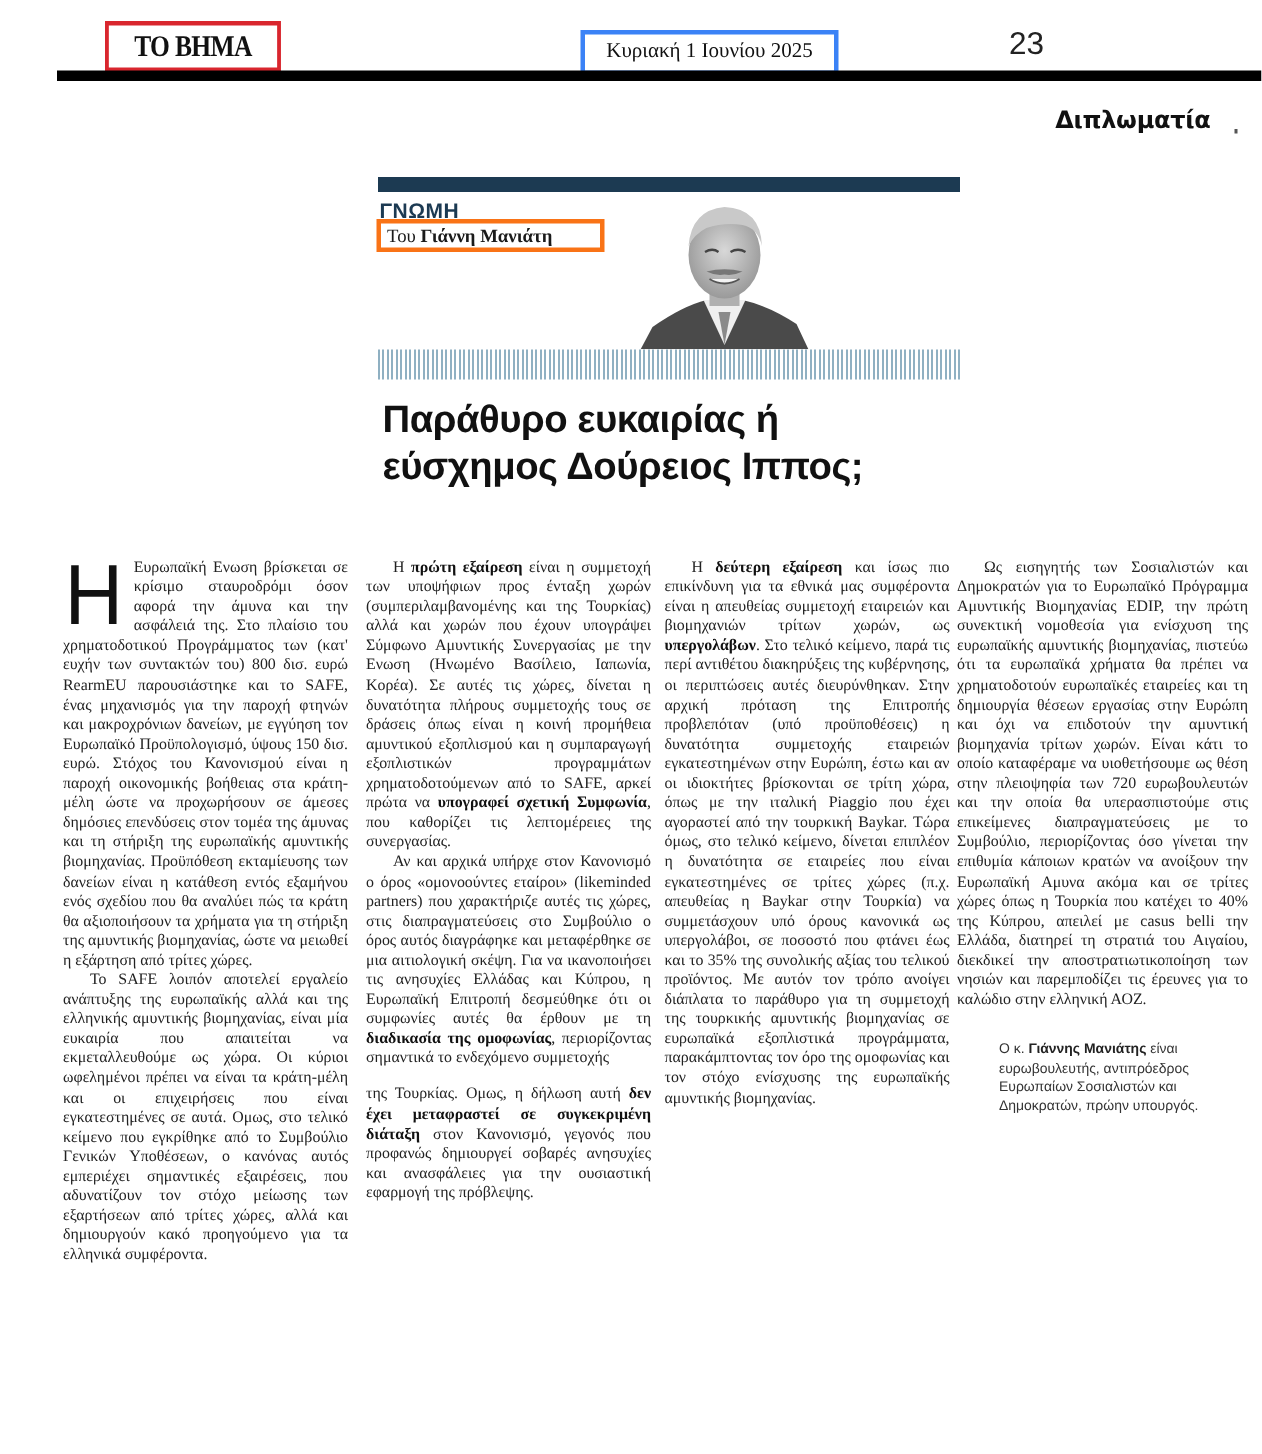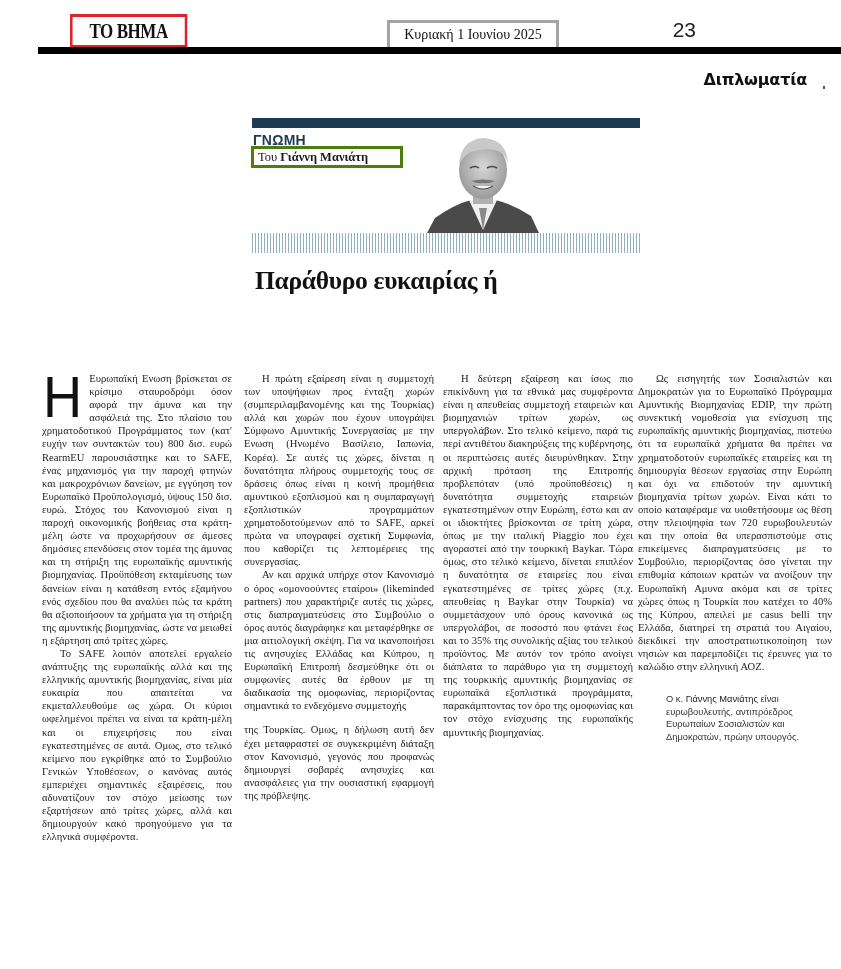--- a/index.html
+++ b/index.html
@@ -6,56 +6,56 @@
   html, body { width: 841px; height: 969px; background: #ffffff; overflow: hidden; }
   body { position: relative; font-family: "Liberation Serif", serif; color: #1a1a1a; }
 
   
   .masthead { position: absolute; left: 0; top: 0; width: 726px; height: 52px; }
   .paper-name { position: absolute; left: 70px; top: 14px; width: 138px; height: 34px;
     border: 3px solid #d9262e; display: flex; align-items: center; justify-content: center;
     font-family: "Liberation Serif", serif; font-weight: bold; font-size: 20px; letter-spacing: -0.5px; color: #111; transform: scaleX(0.85); transform-origin: left center; }
   .paper-name span { display: inline-block; }
   .issue-date { position: absolute; left: 387px; top: 20px; width: 172px; height: 30px;
-    border: 3px solid #a3a3a3; display: flex; align-items: center; justify-content: center;
+    border: 3px solid #3b82f6; display: flex; align-items: center; justify-content: center;
     font-family: "Liberation Serif", serif; font-size: 14px; color: #111; }
   .page-number { position: absolute; right: 30px; top: 18px; font-family: "Liberation Sans", sans-serif;
     font-size: 21px; color: #222; }
   .top-rule { position: absolute; left: 38px; top: 47px; width: 803px; height: 7px; background: #000; }
 
   .section-title { position: absolute; right: 34px; top: 70px; font-family: "DejaVu Sans", sans-serif;
     font-weight: bold; font-size: 16px; color: #111; letter-spacing: -0.2px; }
   .section-tick { position: absolute; right: 16px; top: 86px; width: 2px; height: 3px; background: #555; }
 
   
   .opinion-bar { position: absolute; left: 252px; top: 118px; width: 388px; height: 10px; background: #1c3a52; }
   .opinion-label { position: absolute; left: 253px; top: 132px; font-family: "Liberation Sans", sans-serif;
     font-weight: bold; font-size: 14px; color: #1c3a52; letter-spacing: 0.3px; }
-  .byline { position: absolute; left: 251px; top: 146px; width: 152px; height: 22px; border: 3px solid #4d7c0f;
+  .byline { position: absolute; left: 251px; top: 146px; width: 152px; height: 22px; border: 3px solid #f97316;
     font-family: "Liberation Serif", serif; font-size: 12.5px; padding-left: 4px; line-height: 16px; color: #1a1a1a; }
   .byline b { font-weight: bold; }
 
   .portrait { position: absolute; left: 425px; top: 130px; width: 115px; height: 103px; overflow: hidden; }
 
   .stripe-divider { position: absolute; left: 252px; top: 233px; width: 388px; height: 20px;
     background: repeating-linear-gradient(90deg, #8fb0c2 0px, #8fb0c2 1.2px, #ffffff 1.2px, #ffffff 3px); }
 
-  .headline { position: absolute; left: 255px; top: 265px; width: 390px; font-family: Liberation Serif, serif;
+  .headline { position: absolute; left: 255px; top: 265px; width: 390px; font-family: Liberation Sans, sans-serif;
     font-weight: bold; font-size: 25.5px; line-height: 31px; color: #111; letter-spacing: -0.3px; }
 
   
   .column { position: absolute; top: 372px; width: 190px; font-family: "Liberation Serif", serif;
     font-size: 10.6px; line-height: 13.1px; color: #222; text-align: justify; hyphens: manual; }
   .col-1 { left: 42px; }
   .col-2 { left: 244px; }
   .col-3 { left: 443px; }
   .col-4 { left: 638px; width: 194px; }
   .column p { text-indent: 18px; }
   .column p.no-indent { text-indent: 0; }
-  .column b { font-weight: normal; color: #111; }
+  .column b { font-weight: bold; color: #111; }
   .col-2 p.gap-before { margin-top: 11px; }
   .drop-cap { float: left; font-family: "Liberation Sans", sans-serif; font-size: 57px; line-height: 46px;
     margin: 2px 6px 0 0; font-weight: normal; color: #111; transform: scaleX(0.95); }
 
   .bio { margin-top: 20px; font-family: "Liberation Sans", sans-serif; font-size: 9.3px; line-height: 12.5px; color: #333; text-align: left; margin-left: 28px; }
   .bio b { color: #222; }
 </style>
 </head>
 <body>
 
@@ -96,20 +96,21 @@
     <path d="M62 38 Q67 35 72 38" stroke="#444" stroke-width="1.5" fill="none"></path>
     <path d="M46 51 Q58 48 70 51 Q64 54 58 53 Q52 54 46 51 Z" fill="#777"></path>
     <path d="M48 56 Q58 62 68 56" stroke="#555" stroke-width="1.2" fill="#f4f4f4"></path>
   </svg>
 </div>
 
 <div class="stripe-divider"></div>
 
 <h1 class="headline">
   <span>Παράθυρο ευκαιρίας ή</span><br>
+  <span>εύσχημος Δούρειος Ιππος;</span>
 </h1>
 
 <div class="column col-1">
   <p class="no-indent"><span class="drop-cap">Η</span><span>Ευρωπαϊκή Ενωση βρίσκεται σε κρίσιμο σταυροδρόμι όσον αφορά την άμυνα και την ασφάλειά της. Στο πλαίσιο του χρηματοδοτικού Προγράμματος των (κατ' ευχήν των συντακτών του) 800 δισ. ευρώ RearmEU παρουσιάστηκε και το SAFE, ένας μηχανισμός για την παροχή φτηνών και μακροχρόνιων δανείων, με εγγύηση τον Ευρωπαϊκό Προϋπολογισμό, ύψους 150 δισ. ευρώ. Στόχος του Κανονισμού είναι η παροχή οικονομικής βοήθειας στα κράτη-μέλη ώστε να προχωρήσουν σε άμεσες δημόσιες επενδύσεις στον τομέα της άμυνας και τη στήριξη της ευρωπαϊκής αμυντικής βιομηχανίας. Προϋπόθεση εκταμίευσης των δανείων είναι η κατάθεση εντός εξαμήνου ενός σχεδίου που θα αναλύει πώς τα κράτη θα αξιοποιήσουν τα χρήματα για τη στήριξη της αμυντικής βιομηχανίας, ώστε να μειωθεί η εξάρτηση από τρίτες χώρες.</span></p>
   <p>Το SAFE λοιπόν αποτελεί εργαλείο ανάπτυξης της ευρωπαϊκής αλλά και της ελληνικής αμυντικής βιομηχανίας, είναι μία ευκαιρία που απαιτείται να εκμεταλλευθούμε ως χώρα. Οι κύριοι ωφελημένοι πρέπει να είναι τα κράτη-μέλη και οι επιχειρήσεις που είναι εγκατεστημένες σε αυτά. Ομως, στο τελικό κείμενο που εγκρίθηκε από το Συμβούλιο Γενικών Υποθέσεων, ο κανόνας αυτός εμπεριέχει σημαντικές εξαιρέσεις, που αδυνατίζουν τον στόχο μείωσης των εξαρτήσεων από τρίτες χώρες, αλλά και δημιουργούν κακό προηγούμενο για τα ελληνικά συμφέροντα.</p>
 </div>
 
 <div class="column col-2">
   <p><span>Η </span><b>πρώτη εξαίρεση</b><span> είναι η συμμετοχή των υποψήφιων προς ένταξη χωρών (συμπεριλαμβανομένης και της Τουρκίας) αλλά και χωρών που έχουν υπογράψει Σύμφωνο Αμυντικής Συνεργασίας με την Ενωση (Ηνωμένο Βασίλειο, Ιαπωνία, Κορέα). Σε αυτές τις χώρες, δίνεται η δυνατότητα πλήρους συμμετοχής τους σε δράσεις όπως είναι η κοινή προμήθεια αμυντικού εξοπλισμού και η συμπαραγωγή εξοπλιστικών προγραμμάτων χρηματοδοτούμενων από το SAFE, αρκεί πρώτα να </span><b>υπογραφεί σχετική Συμφωνία</b><span>, που καθορίζει τις λεπτομέρειες της συνεργασίας.</span></p>
   <p><span>Αν και αρχικά υπήρχε στον Κανονισμό ο όρος «ομονοούντες εταίροι» (likeminded partners) που χαρακτήριζε αυτές τις χώρες, στις διαπραγματεύσεις στο Συμβούλιο ο όρος αυτός διαγράφηκε και μεταφέρθηκε σε μια αιτιολογική σκέψη. Για να ικανοποιήσει τις ανησυχίες Ελλάδας και Κύπρου, η Ευρωπαϊκή Επιτροπή δεσμεύθηκε ότι οι συμφωνίες αυτές θα έρθουν με τη </span><b>διαδικασία της ομοφωνίας</b><span>, περιορίζοντας σημαντικά το ενδεχόμενο συμμετοχής</span></p>

